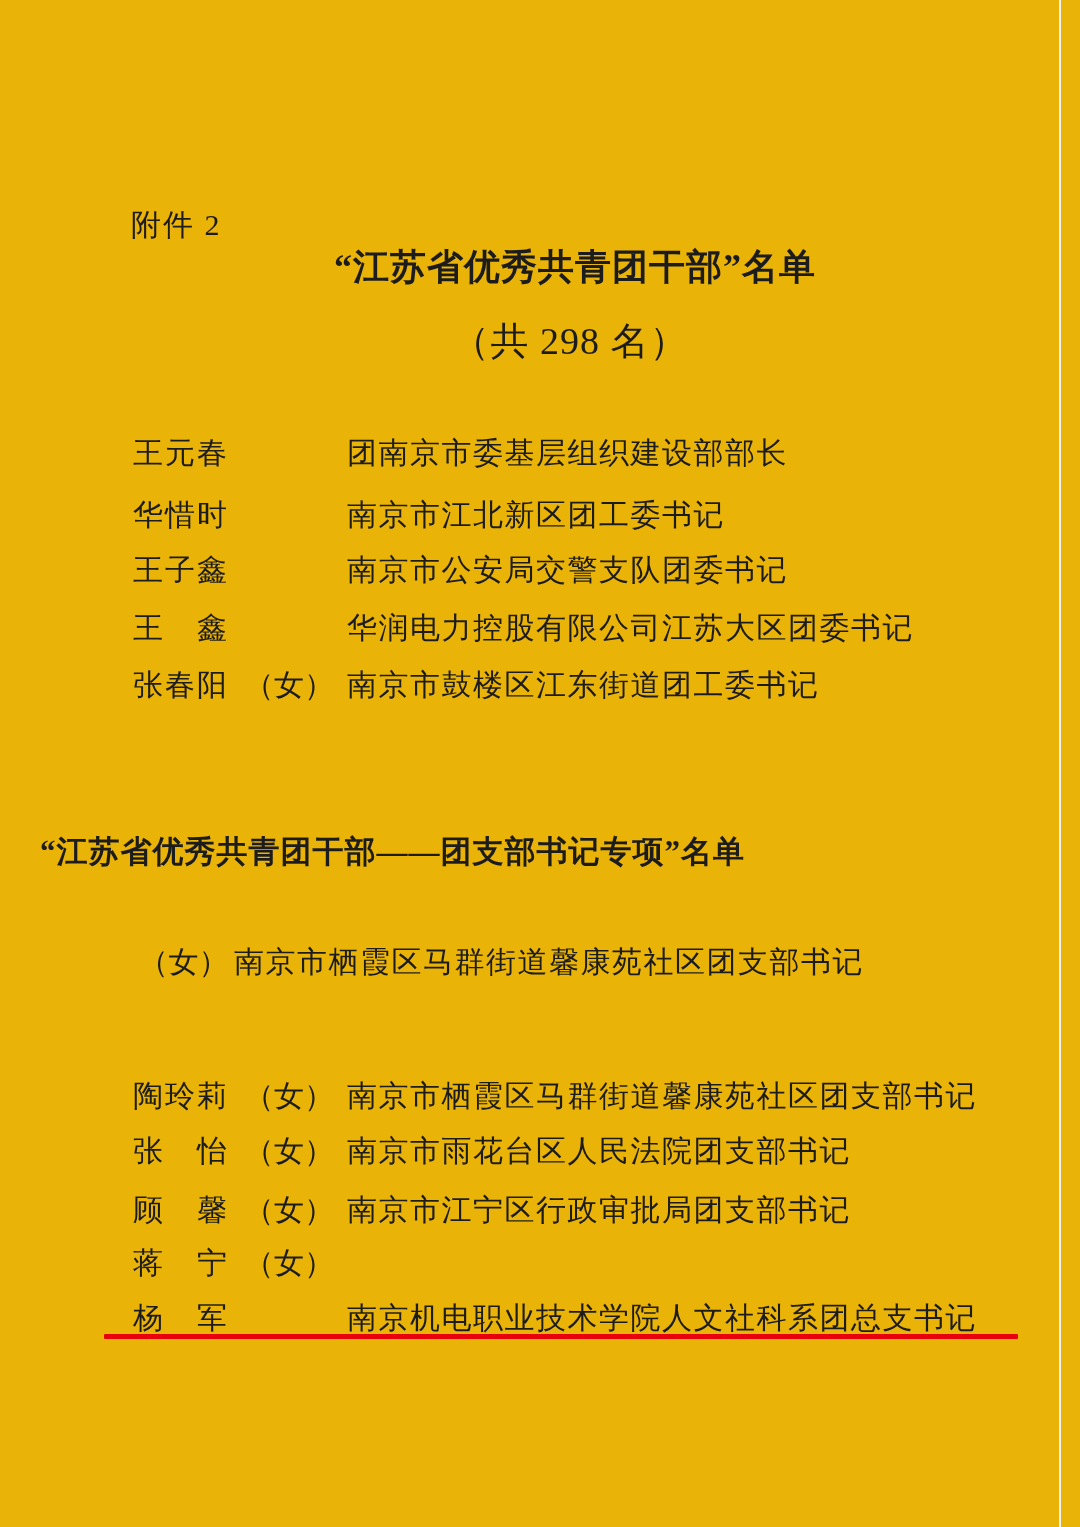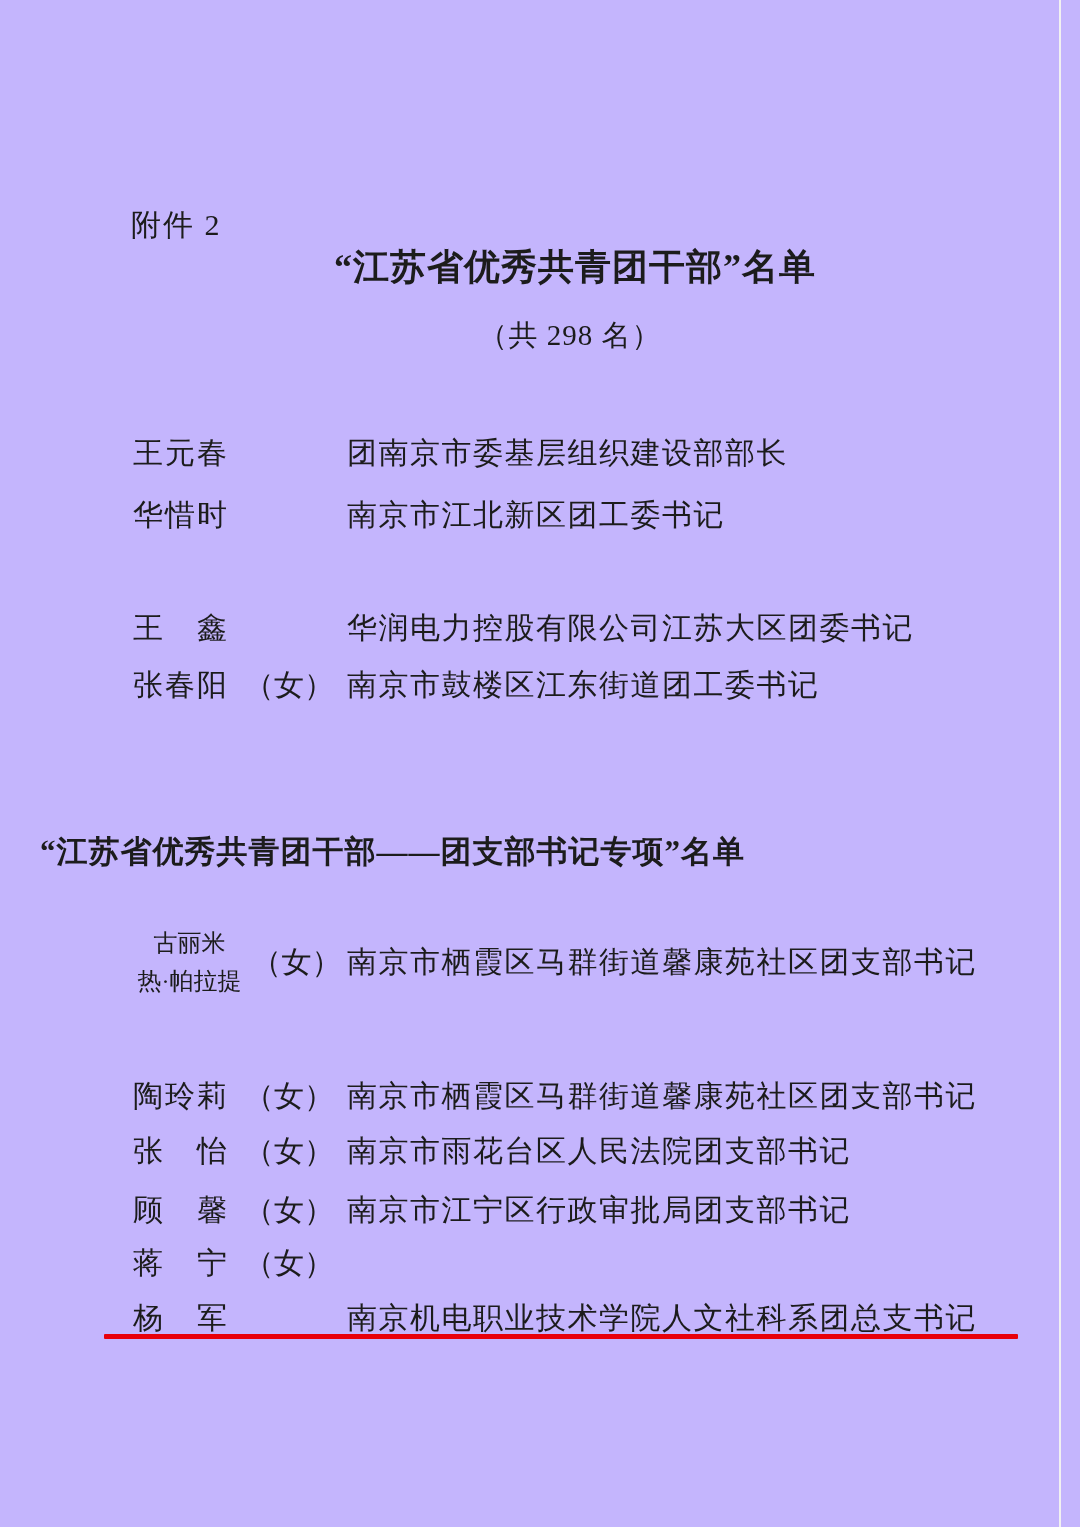--- a/index.html
+++ b/index.html
@@ -1,20 +1,20 @@
 <!DOCTYPE html>
 <html><head>
 <meta charset="utf-8">
 <style>
   html, body { margin: 0; padding: 0; background: #ffffff; }
   .page {
     position: relative;
     width: 1080px;
     height: 1527px;
-    background: #c4b5fd;
+    background: #eab308;
     font-family: "Liberation Serif", "DejaVu Serif", serif;
     color: #1c1c1c;
     overflow: hidden;
   }
   .scan-edge {
     position: absolute;
     left: 1059px; top: 0;
     width: 2px; height: 100%;
     background: #f1f1f1;
   }
@@ -31,21 +31,21 @@
     padding-left: 70px;
     font-size: 36px;
     font-weight: 700;
     letter-spacing: 1px;
   }
   .subtitle {
     position: absolute;
     left: 0; right: 0; top: 316px;
     text-align: center;
     padding-left: 60px;
-    font-size: 29px;
+    font-size: 38px;
     letter-spacing: 1px;
   }
   .title2 {
     position: absolute;
     left: 0; right: 0; top: 831px;
     text-align: left;
     padding-left: 40px;
     font-size: 31px;
     font-weight: 700;
     letter-spacing: 1px;
@@ -112,38 +112,39 @@
   <div class="row" style="top:433px">
     <span class="name">王元春</span>
     <span class="gender"></span>
     <span class="pos">团南京市委基层组织建设部部长</span>
   </div>
   <div class="row" style="top:495px">
     <span class="name">华惜时</span>
     <span class="gender"></span>
     <span class="pos">南京市江北新区团工委书记</span>
   </div>
+  <div class="row" style="top:550px">
+    <span class="name">王子鑫</span>
+    <span class="gender"></span>
+    <span class="pos">南京市公安局交警支队团委书记</span>
+  </div>
   <div class="row" style="top:608px">
     <span class="name">王　鑫</span>
     <span class="gender"></span>
     <span class="pos">华润电力控股有限公司江苏大区团委书记</span>
   </div>
   <div class="row" style="top:665px">
     <span class="name">张春阳</span>
     <span class="gender">（女）</span>
     <span class="pos">南京市鼓楼区江东街道团工委书记</span>
   </div>
 
   <div class="title2">“江苏省优秀共青团干部——团支部书记专项”名单</div>
 
   <div class="row row-multi" style="top:922px">
-    <span class="name-multi">
-      <span>古丽米</span>
-      <span>热·帕拉提</span>
-    </span>
     <span class="gender">（女）</span>
     <span class="pos">南京市栖霞区马群街道馨康苑社区团支部书记</span>
   </div>
   <div class="row" style="top:1076px">
     <span class="name">陶玲莉</span>
     <span class="gender">（女）</span>
     <span class="pos">南京市栖霞区马群街道馨康苑社区团支部书记</span>
   </div>
   <div class="row" style="top:1131px">
     <span class="name">张　怡</span>

